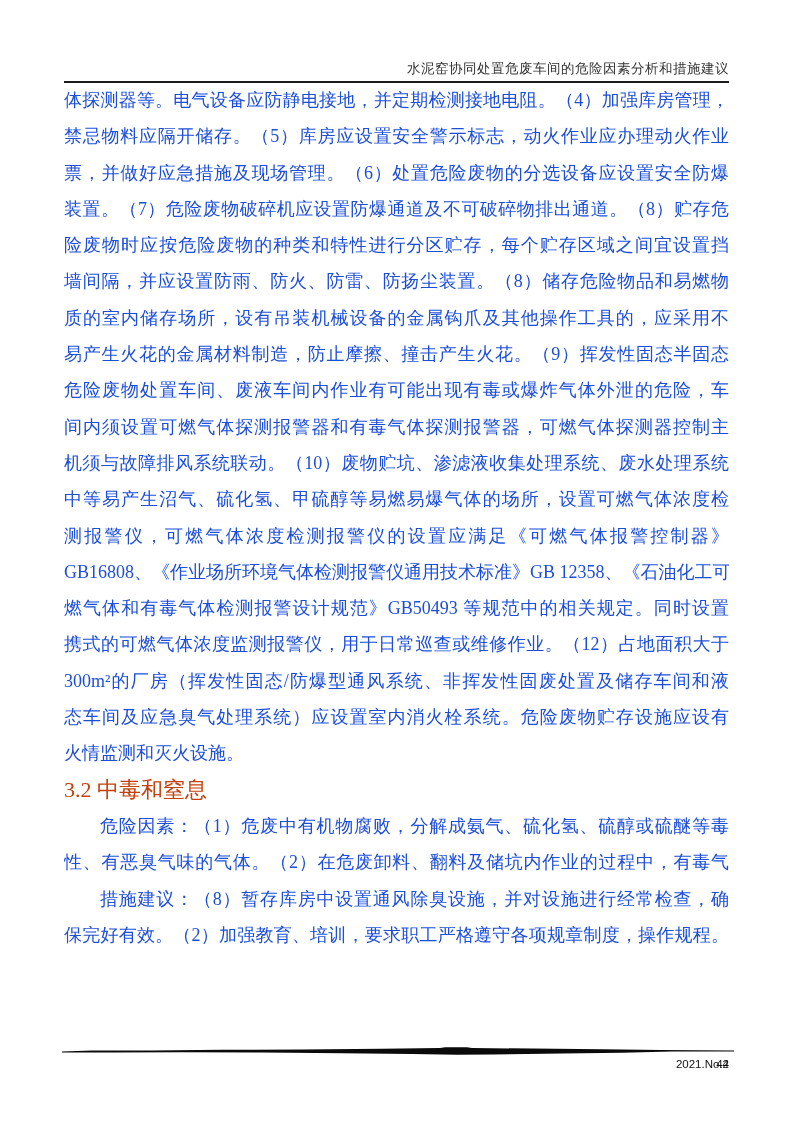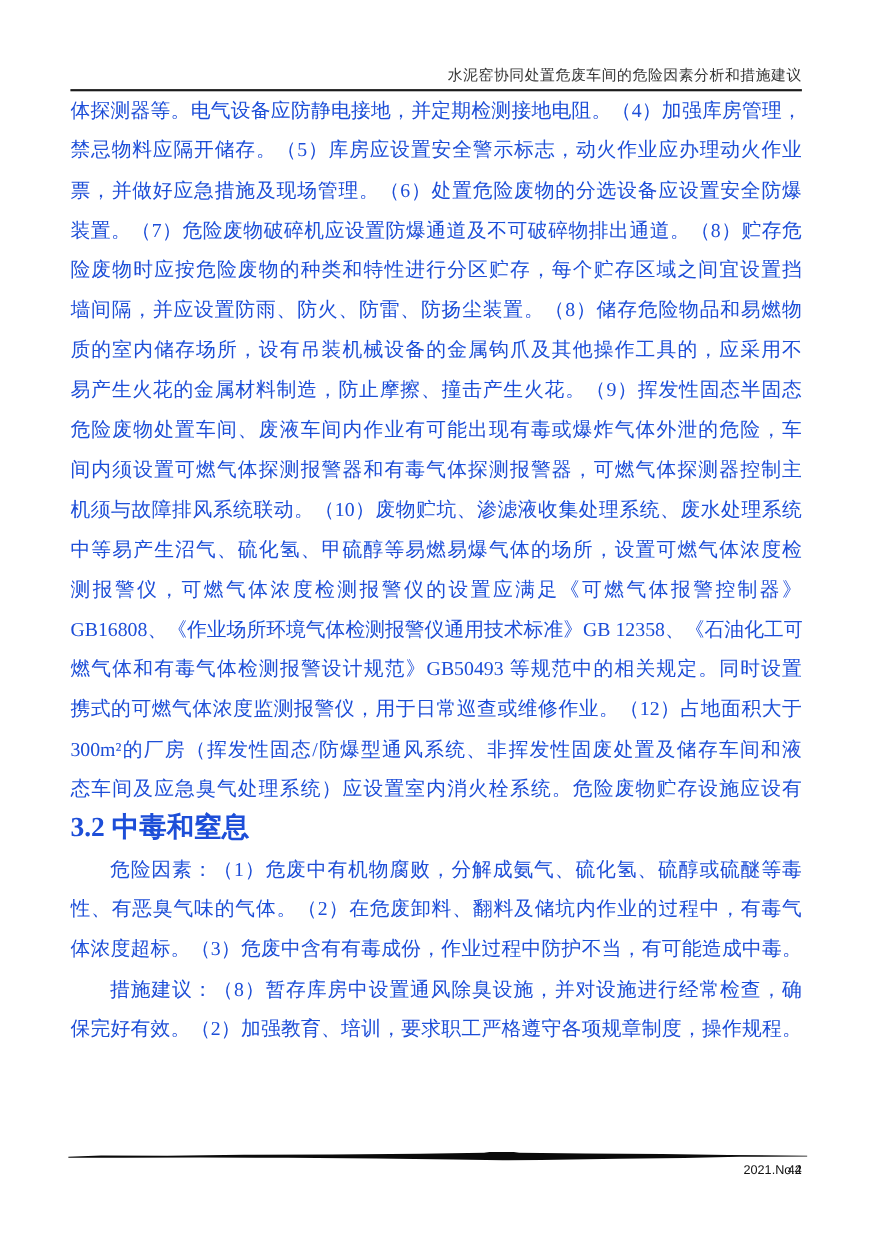--- a/index.html
+++ b/index.html
@@ -42,23 +42,23 @@
   }
   .line.noj{
     text-align-last:left;
   }
   .line.indent{
     text-indent:2em;
   }
   .section-heading{
     line-height:36.3px;
     height:36.3px;
-    font-weight:bold;
-    font-size:25px;
-    color:#1d4ed8;
+    font-weight:normal;
+    font-size:22px;
+    color:#c2410c;
     white-space:nowrap;
   }
   .footer-divider{
     position:absolute;
     left:62px;top:1047px;width:672px;height:10px;
   }
   .footer-row{
     position:absolute;
     left:64px;top:1058px;width:665px;height:16px;
     font-family:"Liberation Sans","DejaVu Sans",sans-serif;
@@ -96,26 +96,26 @@
     <div class="line">危险废物处置车间、废液车间内作业有可能出现有毒或爆炸气体外泄的危险，车</div>
     <div class="line">间内须设置可燃气体探测报警器和有毒气体探测报警器，可燃气体探测器控制主</div>
     <div class="line">机须与故障排风系统联动。（10）废物贮坑、渗滤液收集处理系统、废水处理系统</div>
     <div class="line">中等易产生沼气、硫化氢、甲硫醇等易燃易爆气体的场所，设置可燃气体浓度检</div>
     <div class="line">测报警仪，可燃气体浓度检测报警仪的设置应满足《可燃气体报警控制器》</div>
     <div class="line">GB16808、《作业场所环境气体检测报警仪通用技术标准》GB 12358、《石油化工可</div>
     <div class="line">燃气体和有毒气体检测报警设计规范》GB50493 等规范中的相关规定。同时设置</div>
     <div class="line">携式的可燃气体浓度监测报警仪，用于日常巡查或维修作业。（12）占地面积大于</div>
     <div class="line">300m²的厂房（挥发性固态/防爆型通风系统、非挥发性固废处置及储存车间和液</div>
     <div class="line">态车间及应急臭气处理系统）应设置室内消火栓系统。危险废物贮存设施应设有</div>
+    <div class="line noj">火情监测和灭火设施。</div>
 
     <div class="section-heading">3.2 中毒和窒息</div>
 
     <div class="line indent">危险因素：（1）危废中有机物腐败，分解成氨气、硫化氢、硫醇或硫醚等毒</div>
     <div class="line">性、有恶臭气味的气体。（2）在危废卸料、翻料及储坑内作业的过程中，有毒气</div>
-    <div class="line">体浓度超标。（3）危废中含有有毒成份，作业过程中防护不当，有可能造成中毒。</div>
 
     <div class="line indent">措施建议：（8）暂存库房中设置通风除臭设施，并对设施进行经常检查，确</div>
     <div class="line">保完好有效。（2）加强教育、培训，要求职工严格遵守各项规章制度，操作规程。</div>
   </div>
 
   <svg class="footer-divider" viewBox="0 0 672 10" preserveAspectRatio="none">
     <path d="M0,4.6 L30,3.4 L90,3.6 L160,2.8 L240,2.6 L320,1.8 L378,1.0 L383,0.2 L405,0.2 L410,1.0 L470,1.6 L540,2.2 L600,3.0 L672,3.6
              L672,4.4 L610,4.6 L560,5.8 L500,6.4 L430,7.6 L395,7.8 L350,7.0 L280,6.2 L200,5.6 L120,5.2 L50,5.4 L0,5.4 Z" fill="#0a0a0a"></path>
   </svg>
 

